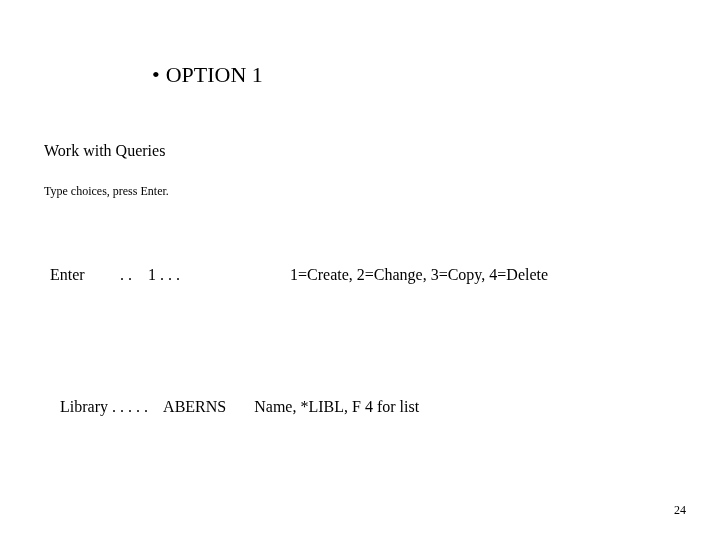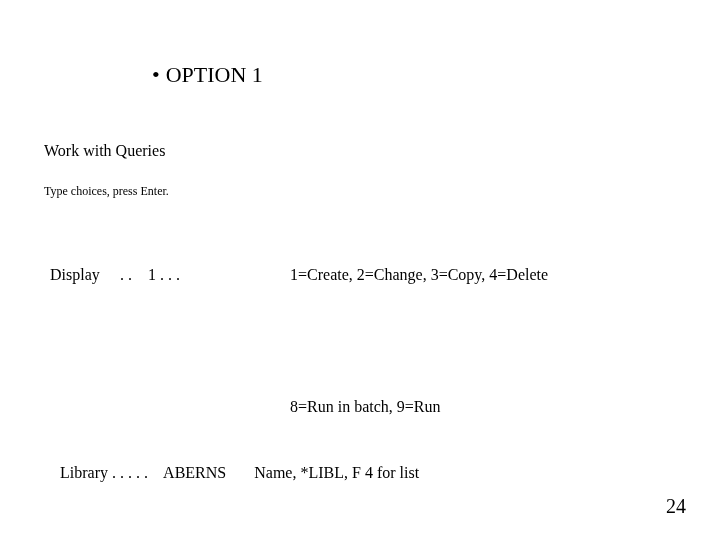--- a/index.html
+++ b/index.html
@@ -45,34 +45,33 @@
     .row { display: block; }
     .label-col { display: inline-block; width: 70px; }
     .dots-col { display: inline-block; width: 28px; }
     .value-col { display: inline-block; width: 142px; }
     .help-col { display: inline-block; font-family: Liberation Serif, serif; }
     .indent { padding-left: 10px; }
     .page-number {
       position: absolute;
       bottom: 22px;
       right: 34px;
-      font-size: 20px;
+      font-size: 12px;
     }
   </style>
 </head>
 <body>
 
 <div class="title">
   <span class="bullet">•</span><span>OPTION 1</span>
 </div>
 
 <div class="screen-title">Work with Queries</div>
 
 <div class="instruction">Type choices, press Enter.</div>
 
 <div class="form-area">
-  <span class="row"><span class="label-col">Display</span><span class="dots-col">. .</span><span class="value-col">1 . . .</span><span class="help-col">1=Create, 2=Change, 3=Copy, 4=Delete</span></span>
+  <span class="row"><span class="label-col">Enter</span><span class="dots-col">. .</span><span class="value-col">1 . . .</span><span class="help-col">1=Create, 2=Change, 3=Copy, 4=Delete</span></span>
   <span class="row"><span class="label-col"> </span><span class="dots-col"> </span><span class="value-col"> </span></span>
-  <span class="row"><span class="label-col"> </span><span class="dots-col"> </span><span class="value-col"> </span><span class="help-col">8=Run in batch, 9=Run</span></span>
   <span class="row"><span class="indent"><span>Library . . . . .</span>    <span>ABERNS</span>       <span>Name, *LIBL, F 4 for list</span></span></span>
 </div>
 
 <div class="page-number">24</div>
 
 </body></html>

